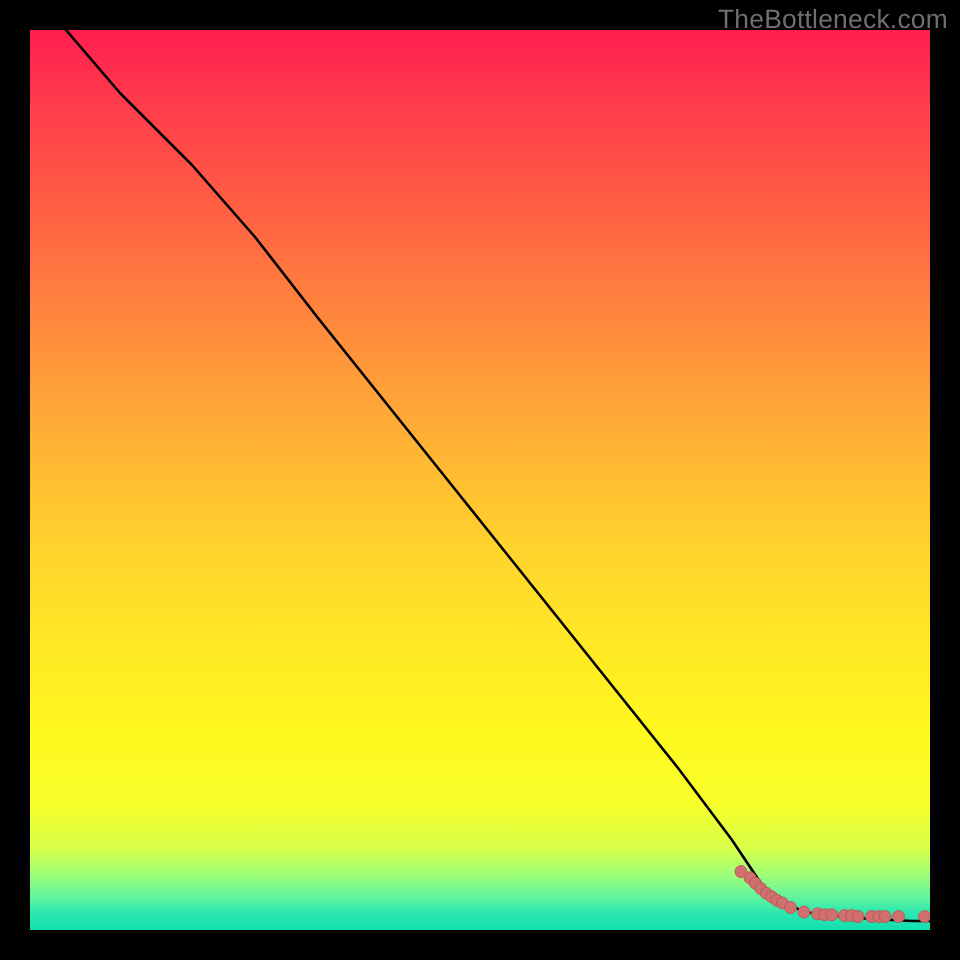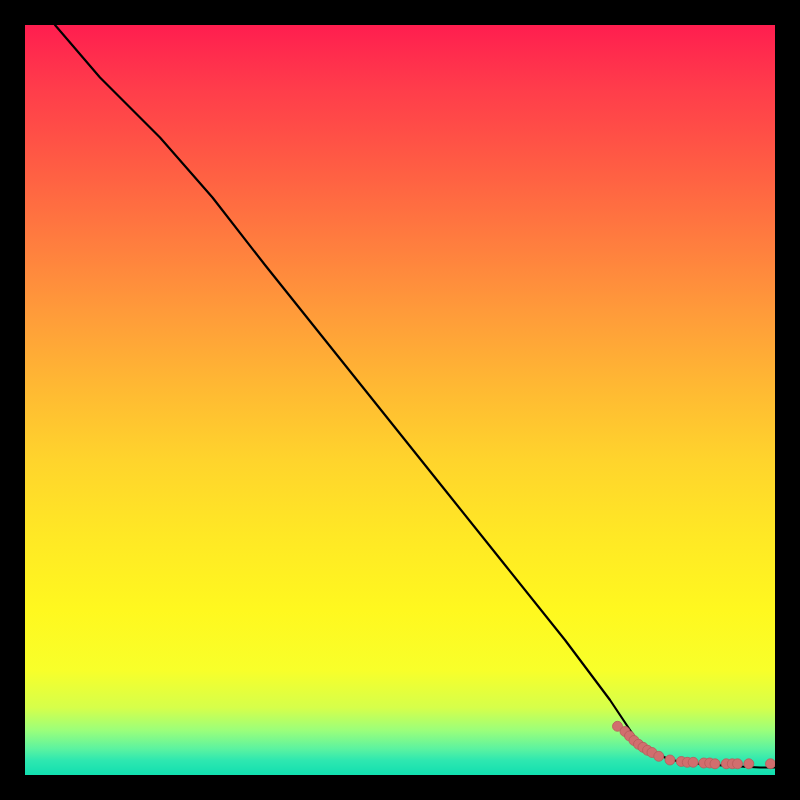--- a/index.html
+++ b/index.html
@@ -60,20 +60,21 @@
     width: 750px;
     height: 750px;
     pointer-events: none;
   }
 </style>
 </head>
 <body>
 
 <div class="stage">
 
+  <div class="watermark">TheBottleneck.com</div>
 
   <div class="plot-area">
     <svg class="overlay" viewBox="0 0 750 750" preserveAspectRatio="none">
       <polyline fill="none" stroke-width="2.2" stroke-linejoin="round" stroke-linecap="round" id="curve-poly" points="30.0,0.0 75.0,52.5 135.0,112.5 187.5,172.5 240.0,240.0 300.0,315.0 360.0,390.0 420.0,465.0 480.0,540.0 540.0,615.0 585.0,675.0 615.0,720.0 645.0,735.0 675.0,738.8 705.0,741.0 735.0,742.5 750.0,742.5" stroke="#000000"></polyline>
       <g id="dots-group">
           <circle cx="592.5" cy="701.3" r="5" fill="#d16e6e" stroke="#b85a5a" stroke-width="0.8"></circle>
           <circle cx="600.0" cy="706.5" r="5" fill="#d16e6e" stroke="#b85a5a" stroke-width="0.8"></circle>
           <circle cx="604.5" cy="711.0" r="5" fill="#d16e6e" stroke="#b85a5a" stroke-width="0.8"></circle>
           <circle cx="609.0" cy="715.5" r="5" fill="#d16e6e" stroke="#b85a5a" stroke-width="0.8"></circle>
           <circle cx="613.5" cy="719.3" r="5" fill="#d16e6e" stroke="#b85a5a" stroke-width="0.8"></circle>

